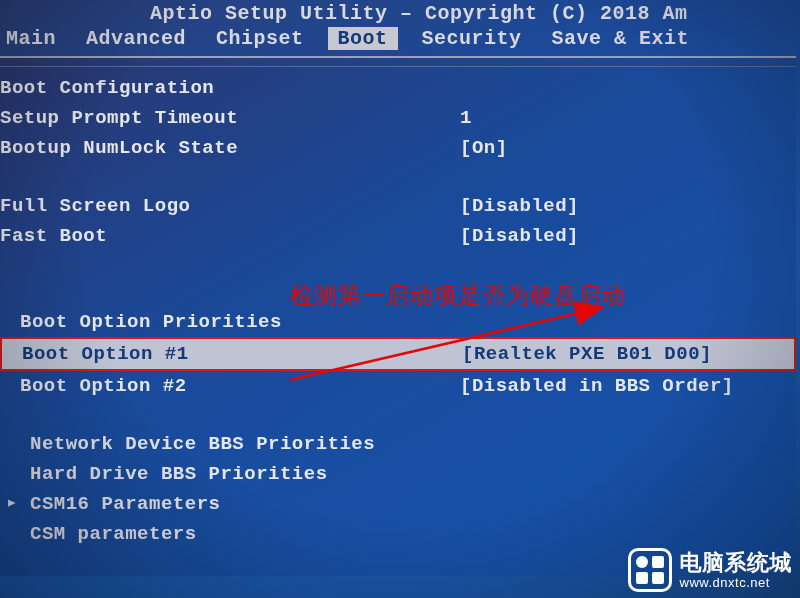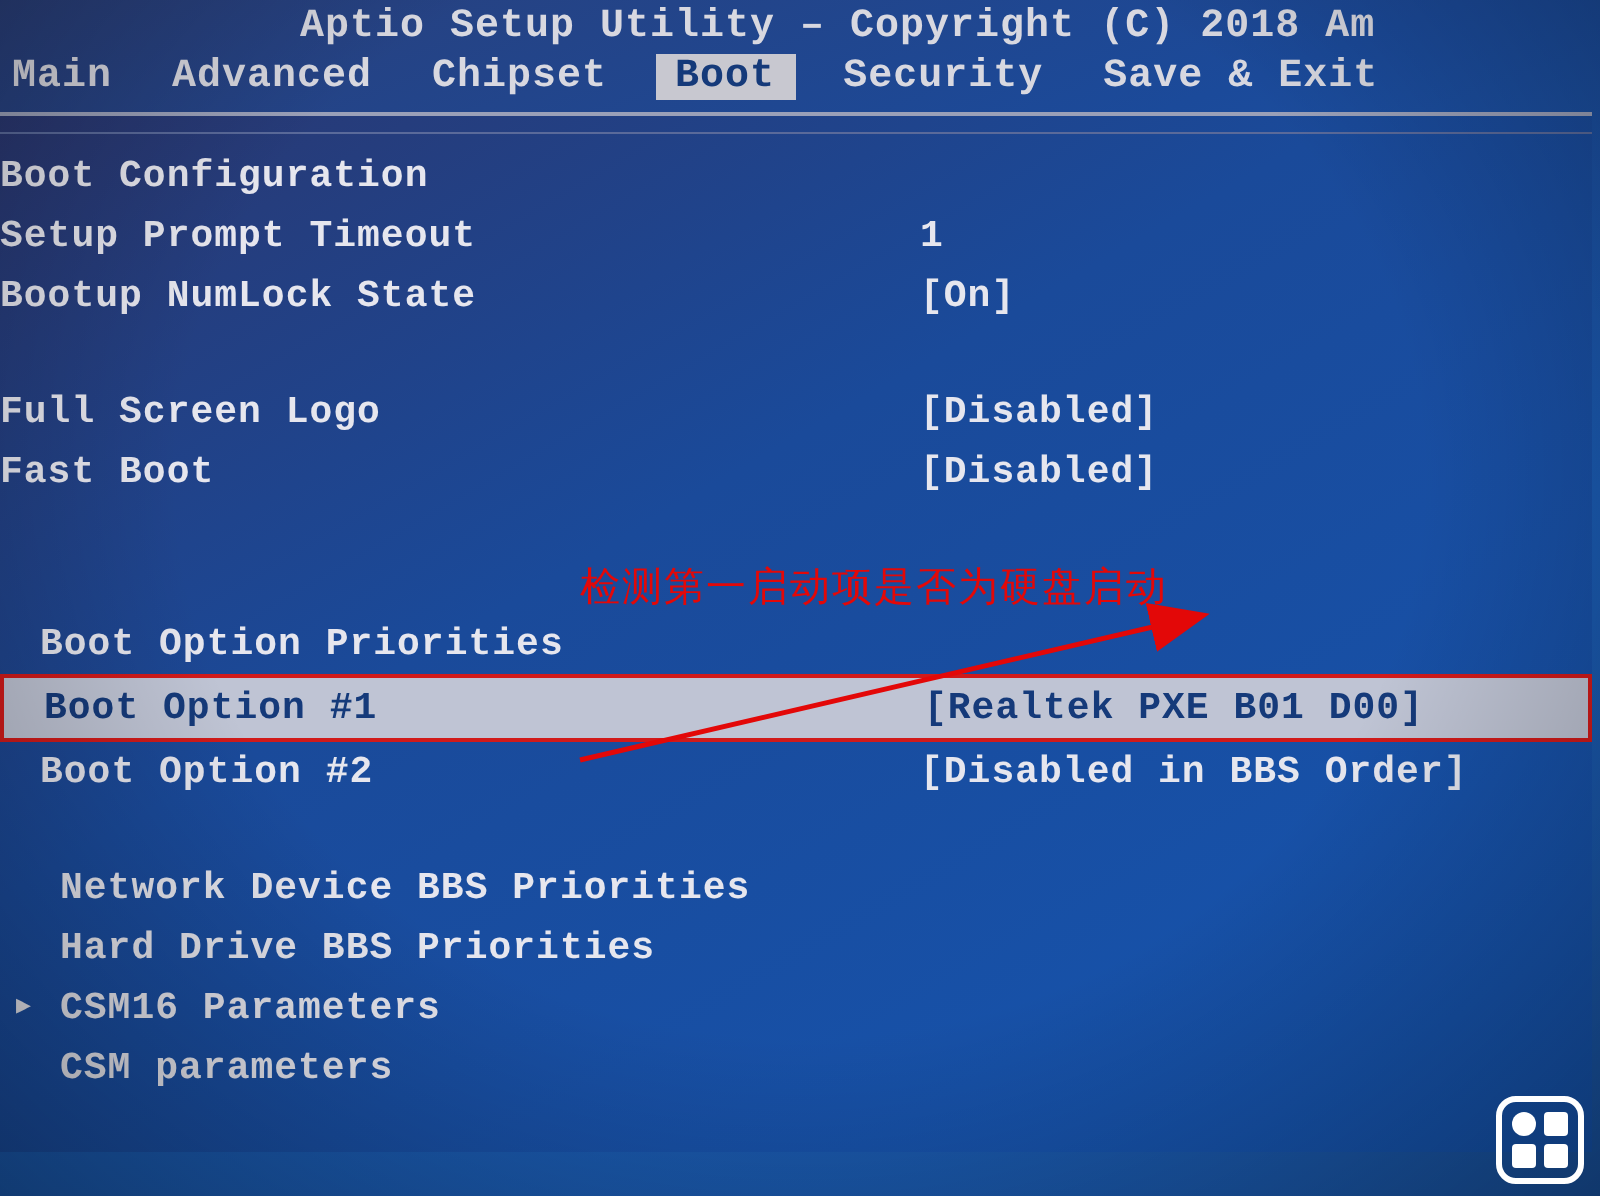--- a/index.html
+++ b/index.html
@@ -75,21 +75,21 @@
     left: 6px;
     top: 0;
     color: #e6e6ee;
   }
   .annotation {
     position: absolute;
     left: 290px;
     top: 280px;
     color: #e30808;
     font-family: "Microsoft YaHei", sans-serif;
-    font-size: 20px;
+    font-size: 23px;
     font-weight: normal;
     letter-spacing: 1px;
     z-index: 5;
   }
   .arrow-svg { position: absolute; left: 280px; top: 300px; z-index: 5; }
   .watermark {
     position: absolute;
     right: 8px;
     bottom: 6px;
     display: flex;
@@ -207,16 +207,20 @@
     <line x1="10" y1="80" x2="320" y2="8" stroke="#e30808" stroke-width="2.5" marker-end="url(#ah)"></line>
   </svg>
 
   <div class="watermark">
     <div class="wm-icon">
       <span></span>
         <span></span>
         <span></span>
         <span></span>
     </div>
+    <div class="wm-text">
+      <div class="wm-main">电脑系统城</div>
+      <div class="wm-sub">www.dnxtc.net</div>
+    </div>
   </div>
 
   <div class="vignette"></div>
 </div>
 
 </body></html>

